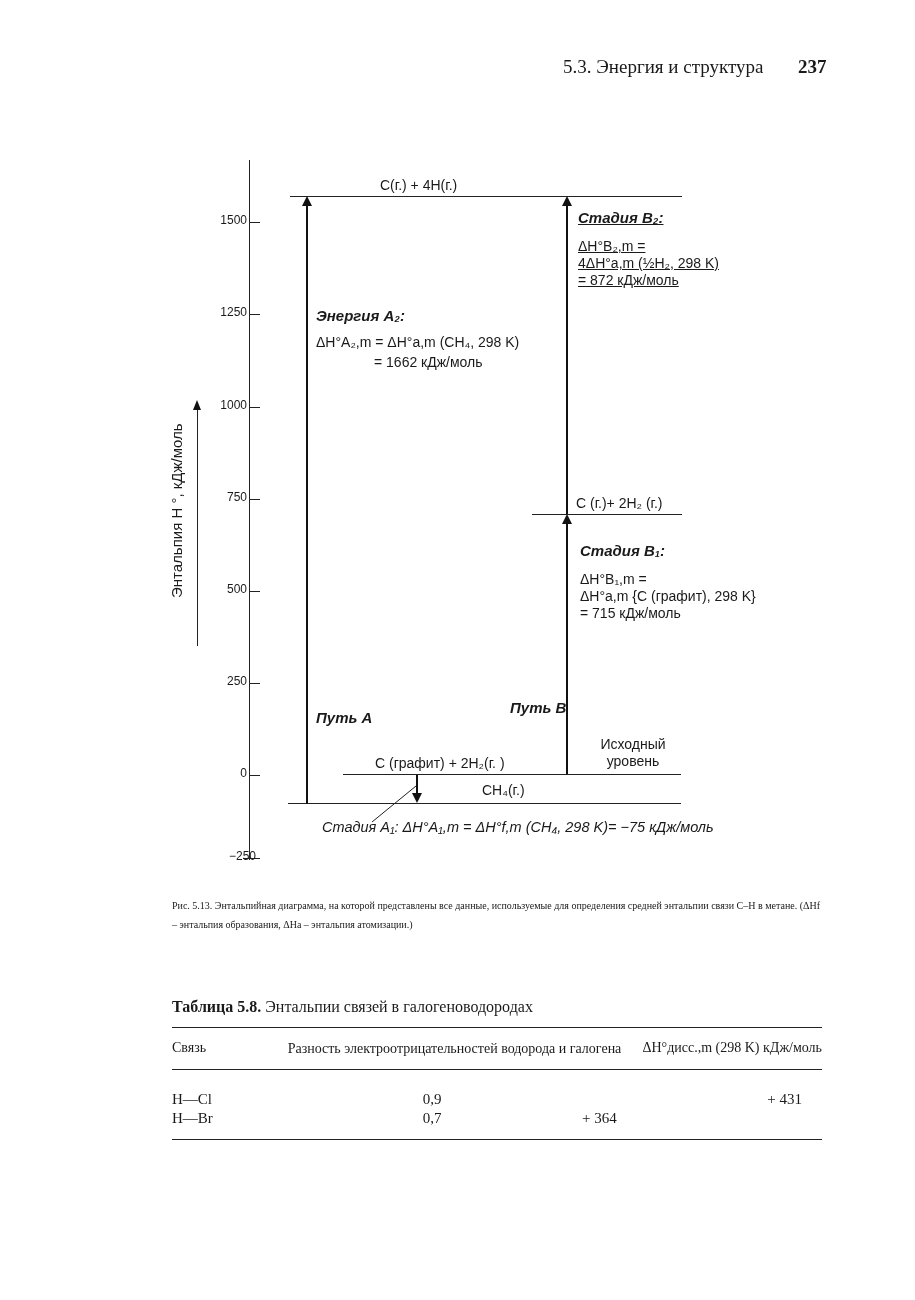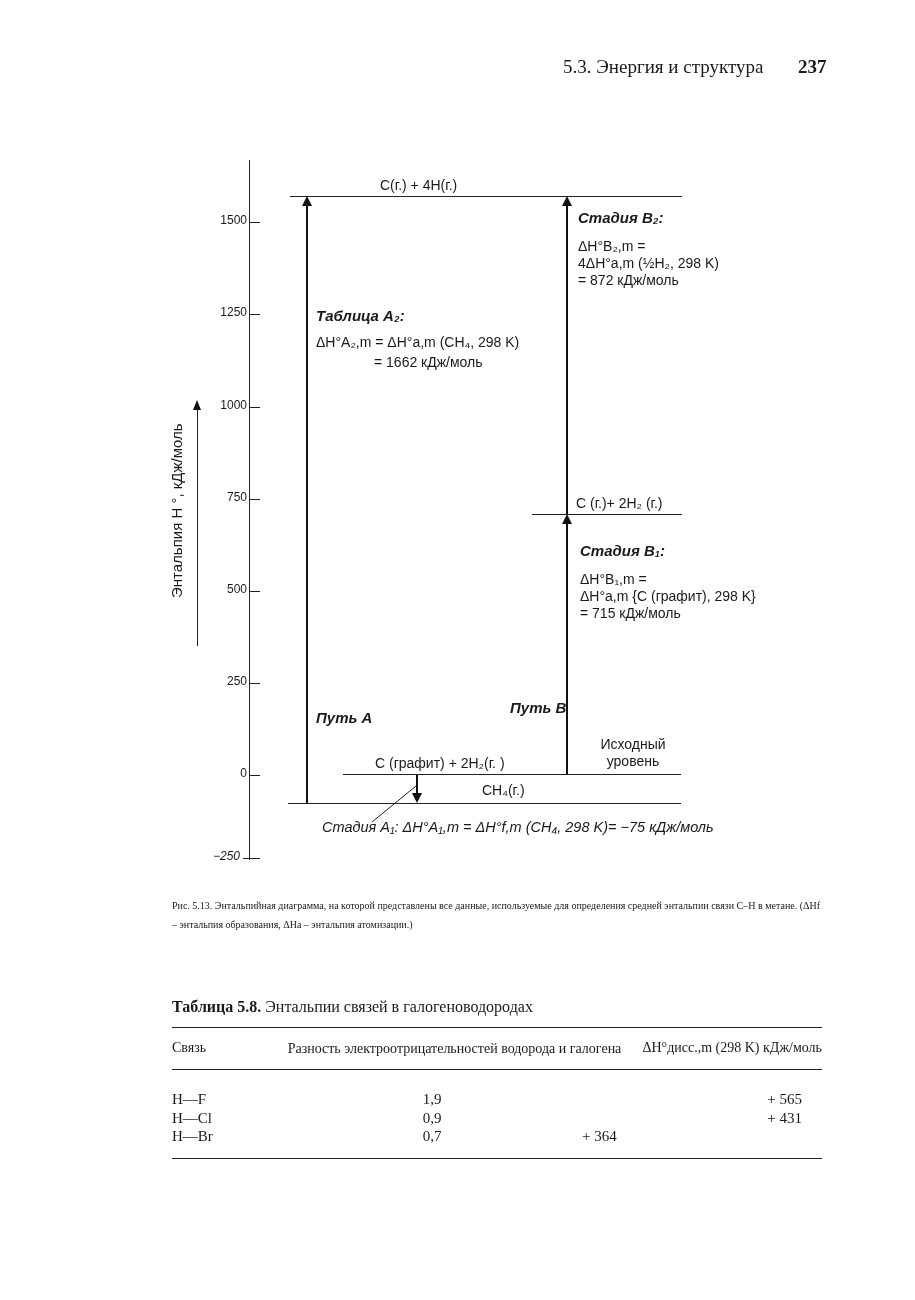--- a/index.html
+++ b/index.html
@@ -37,21 +37,21 @@
     <div class="abs" style="left:250px; top:775px; width:10px; border-top:1.3px solid #222;"></div>
     <div class="abs" style="left:243px; top:858px; width:17px; border-top:1.3px solid #222;"></div>
   </div>
   <div class="abs tick-label sans" style="left:197px; top:213px;">1500</div>
   <div class="abs tick-label sans" style="left:197px; top:305px;">1250</div>
   <div class="abs tick-label sans" style="left:197px; top:398px;">1000</div>
   <div class="abs tick-label sans" style="left:197px; top:490px;">750</div>
   <div class="abs tick-label sans" style="left:197px; top:582px;">500</div>
   <div class="abs tick-label sans" style="left:197px; top:674px; ">250</div>
   <div class="abs tick-label sans" style="left:197px; top:766px;">0</div>
-  <div class="abs tick-label sans" style="left:190px; top:849px;font-style:italic;">−250</div>
+  <div class="abs tick-label sans" style="left:206px; top:849px;">−250</div>
 
   <div class="abs sans" style="left:98px; top:508px; width:160px; height:20px; transform:rotate(-90deg); font-size:15px; white-space:nowrap; text-align:center;">Энтальпия H °, кДж/моль</div>
   <div class="abs" style="left:197px; top:404px; width:0; height:242px; border-left:1.3px solid #222;"></div>
   <div class="abs" style="left:193px; top:400px; width:0; height:0; border-left:4.5px solid transparent; border-right:4.5px solid transparent; border-bottom:10px solid #111;"></div>
 
   <div class="hline" style="left:290px; top:196px; width:392px;"></div>
   <div class="hline" style="left:532px; top:514px; width:150px;"></div>
   <div class="hline" style="left:343px; top:774px; width:338px;"></div>
   <div class="hline" style="left:288px; top:803px; width:393px;"></div>
 
@@ -70,26 +70,26 @@
   <div class="abs" style="left:562px; top:196px; width:0; height:0; border-left:5px solid transparent; border-right:5px solid transparent; border-bottom:10px solid #111;"></div>
 
   <div class="vline" style="left:416px; top:775px; height:20px;"></div>
   <div class="abs" style="left:412px; top:793px; width:0; height:0; border-left:5px solid transparent; border-right:5px solid transparent; border-top:10px solid #111;"></div>
 
   <svg class="abs" style="left:370px; top:784px;" width="48" height="40">
     <line x1="46" y1="2" x2="2" y2="38" stroke="#222" stroke-width="1"></line>
   </svg>
 
   <div class="abs" style="left:316px; top:307px;">
-    <div class="stage-title sans">Таблица A₂:</div>
+    <div class="stage-title sans">Энергия A₂:</div>
     <div class="diag-text sans" style="margin-top:10px;">ΔH°A₂,m = ΔH°a,m (CH₄, 298 K)</div>
     <div class="diag-text sans" style="margin-left:58px; margin-top:3px;">= 1662 кДж/моль</div>
   </div>
 
-  <div class="abs" style="left:578px; top:209px;">
+  <div class="abs" style="left:578px; top:209px;text-decoration:underline;">
     <div class="stage-title sans">Стадия B₂:</div>
     <div class="diag-text sans" style="margin-top:12px;">ΔH°B₂,m =</div>
     <div class="diag-text sans">4ΔH°a,m (½H₂, 298 K)</div>
     <div class="diag-text sans">= 872 кДж/моль</div>
   </div>
 
   <div class="abs" style="left:580px; top:529px;margin-top:13px;">
     <div class="stage-title sans">Стадия B₁:</div>
     <div class="diag-text sans" style="margin-top:12px;">ΔH°B₁,m =</div>
     <div class="diag-text sans">ΔH°a,m {C (графит), 298 K}</div>
@@ -117,25 +117,20 @@
 <div class="abs" style="left:172px; top:1027px; width:650px;">
   <div style="border-top:1.3px solid #222;"></div>
   <div style="display:flex; padding:12px 0 8px 0; font-size:14px;" class="serif">
     <div style="width:110px;">Связь</div>
     <div style="width:345px; text-align:center; line-height:17px;">Разность электроотрицательностей водорода и галогена</div>
     <div style="width:195px; text-align:right;">ΔH°дисс.,m (298 K) кДж/моль</div>
   </div>
   <div style="border-top:1.3px solid #222; margin-top:4px;"></div>
   <div style="padding-top:20px;" class="serif">
     <div style="display:flex; font-size:15px; line-height:18.5px;">
-      <div style="width:110px;">H—F</div>
-      <div style="width:300px; text-align:center;">1,9</div>
-      <div style="width:220px; text-align:right;">+ 565</div>
-    </div>
-    <div style="display:flex; font-size:15px; line-height:18.5px;">
       <div style="width:110px;">H—Cl</div>
       <div style="width:300px; text-align:center;">0,9</div>
       <div style="width:220px; text-align:right;">+ 431</div>
     </div>
     <div style="display:flex; font-size:15px; line-height:18.5px;">
       <div style="width:110px;">H—Br</div>
       <div style="width:300px; text-align:center;">0,7</div>
       <div style="width:220px; ">+ 364</div>
     </div>
   </div>

